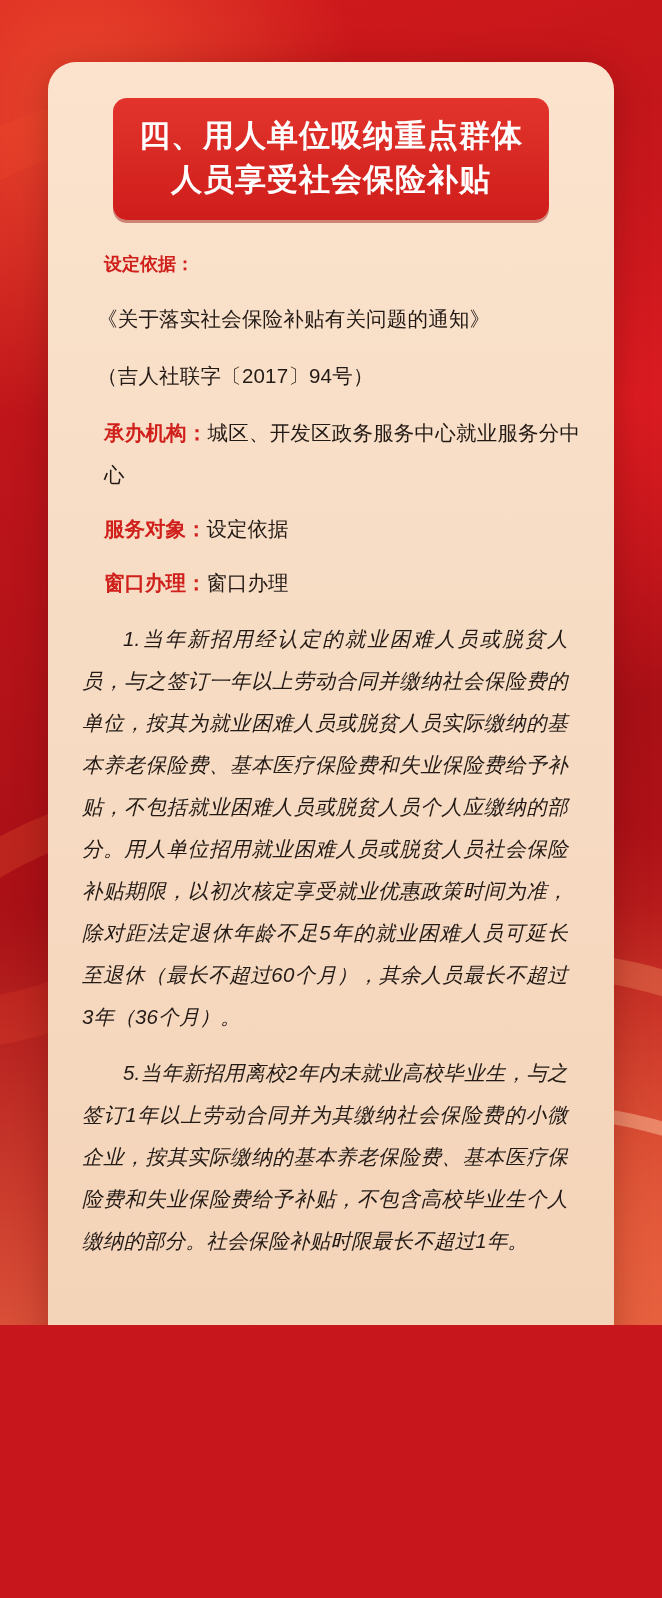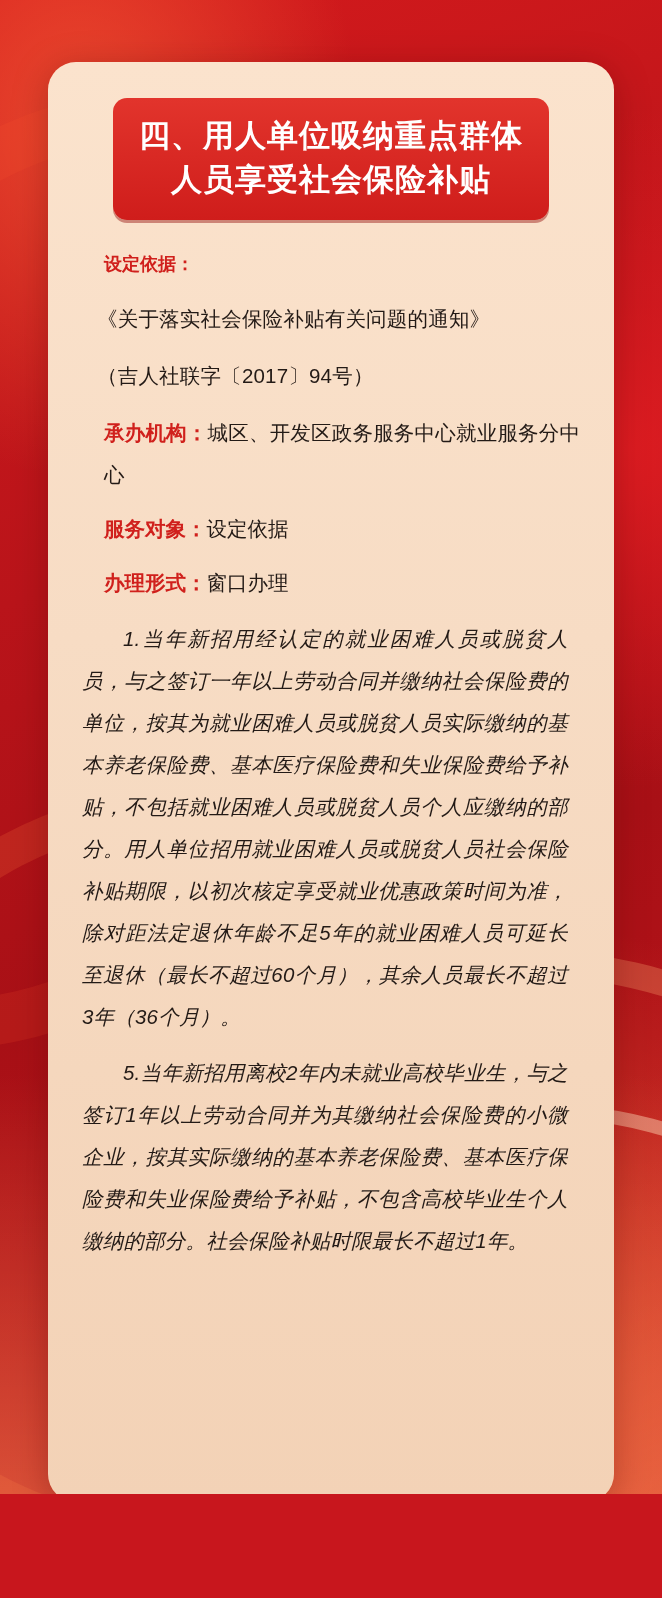--- a/index.html
+++ b/index.html
@@ -9,21 +9,21 @@
   body {
     width: 662px;
     height: 1598px;
     overflow: hidden;
     font-family: "Liberation Sans", sans-serif;
     background: #c8161d;
   }
   .poster {
     position: relative;
     width: 662px;
-    height: 1494px;
+    height: 1325px;
     overflow: hidden;
     background:
       radial-gradient(ellipse 70% 40% at 12% 8%, rgba(255,110,60,0.55), rgba(255,110,60,0) 60%),
       radial-gradient(ellipse 60% 35% at 95% 30%, rgba(230,30,35,0.8), rgba(230,30,35,0) 65%),
       radial-gradient(ellipse 90% 50% at 85% 92%, rgba(255,130,70,0.45), rgba(255,130,70,0) 60%),
       linear-gradient(160deg, #d41a1c 0%, #b9141a 35%, #a81016 60%, #c3161c 100%);
   }
   
   .swoosh {
     position: absolute;
@@ -165,21 +165,21 @@
 
         <div class="quote-block">
           <p class="line">《关于落实社会保险补贴有关问题的通知》</p>
           <p class="line">（吉人社联字〔2017〕94号）</p>
         </div>
 
         <p class="kv"><span class="label">承办机构：</span><span class="val">城区、开发区政务服务中心就业服务分中心</span></p>
 
         <p class="kv"><span class="label">服务对象：</span><span class="val">设定依据</span></p>
 
-        <p class="kv"><span class="label">办理形式：</span><span class="val">窗口办理</span></p>
+        <p class="kv"><span class="label">窗口办理：</span><span class="val">窗口办理</span></p>
 
 
         <p class="para">1.当年新招用经认定的就业困难人员或脱贫人员，与之签订一年以上劳动合同并缴纳社会保险费的单位，按其为就业困难人员或脱贫人员实际缴纳的基本养老保险费、基本医疗保险费和失业保险费给予补贴，不包括就业困难人员或脱贫人员个人应缴纳的部分。用人单位招用就业困难人员或脱贫人员社会保险补贴期限，以初次核定享受就业优惠政策时间为准，除对距法定退休年龄不足5年的就业困难人员可延长至退休（最长不超过60个月），其余人员最长不超过3年（36个月）。</p>
 
         <p class="para">5.当年新招用离校2年内未就业高校毕业生，与之签订1年以上劳动合同并为其缴纳社会保险费的小微企业，按其实际缴纳的基本养老保险费、基本医疗保险费和失业保险费给予补贴，不包含高校毕业生个人缴纳的部分。社会保险补贴时限最长不超过1年。</p>
 
       </div>
     </div>
   </div>
 </div>

